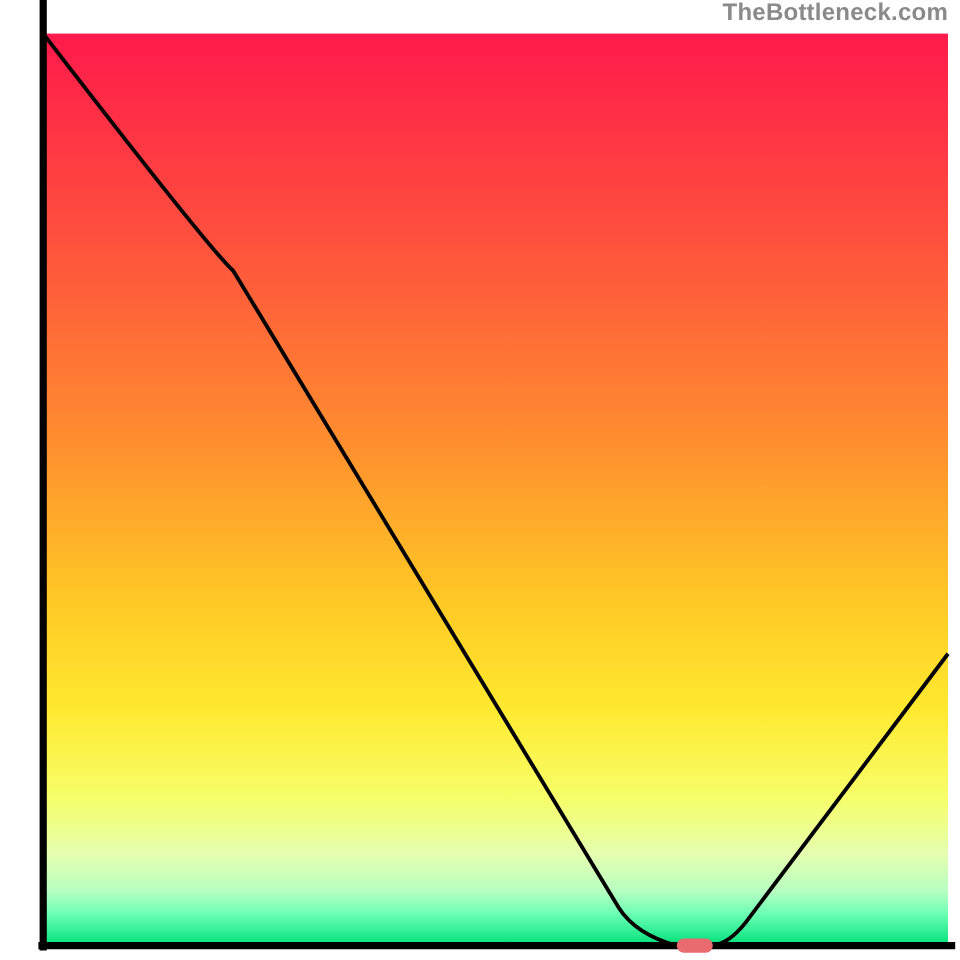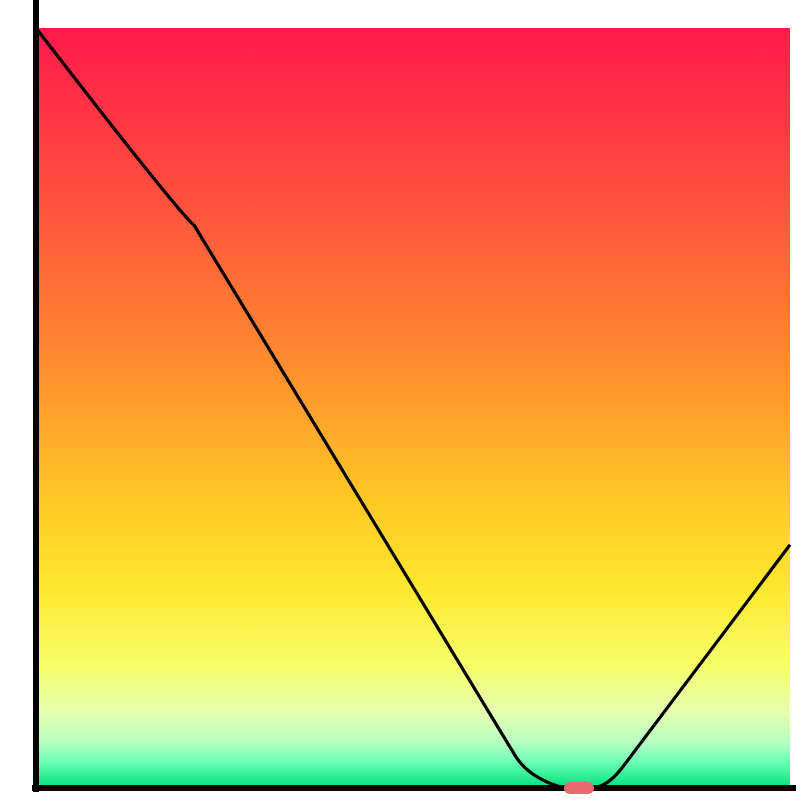--- a/index.html
+++ b/index.html
@@ -36,20 +36,21 @@
     height: 12px;
     border-radius: 6px;
     background: #e96a6f;
     z-index: 40;
   }
 </style>
 </head>
 <body>
 
 <div class="container">
+  <div class="watermark">TheBottleneck.com</div>
 
   <svg class="chart" width="800" height="800" viewBox="0 0 800 800">
     <defs>
       <linearGradient id="bgGrad" x1="0" y1="0" x2="0" y2="1">
           <stop offset="0%" stop-color="#ff1a4b"></stop>
           <stop offset="22%" stop-color="#ff4f3e"></stop>
           <stop offset="45%" stop-color="#ff8f2f"></stop>
           <stop offset="62%" stop-color="#ffc825"></stop>
           <stop offset="74%" stop-color="#ffe92f"></stop>
           <stop offset="84%" stop-color="#f6ff6b"></stop>

